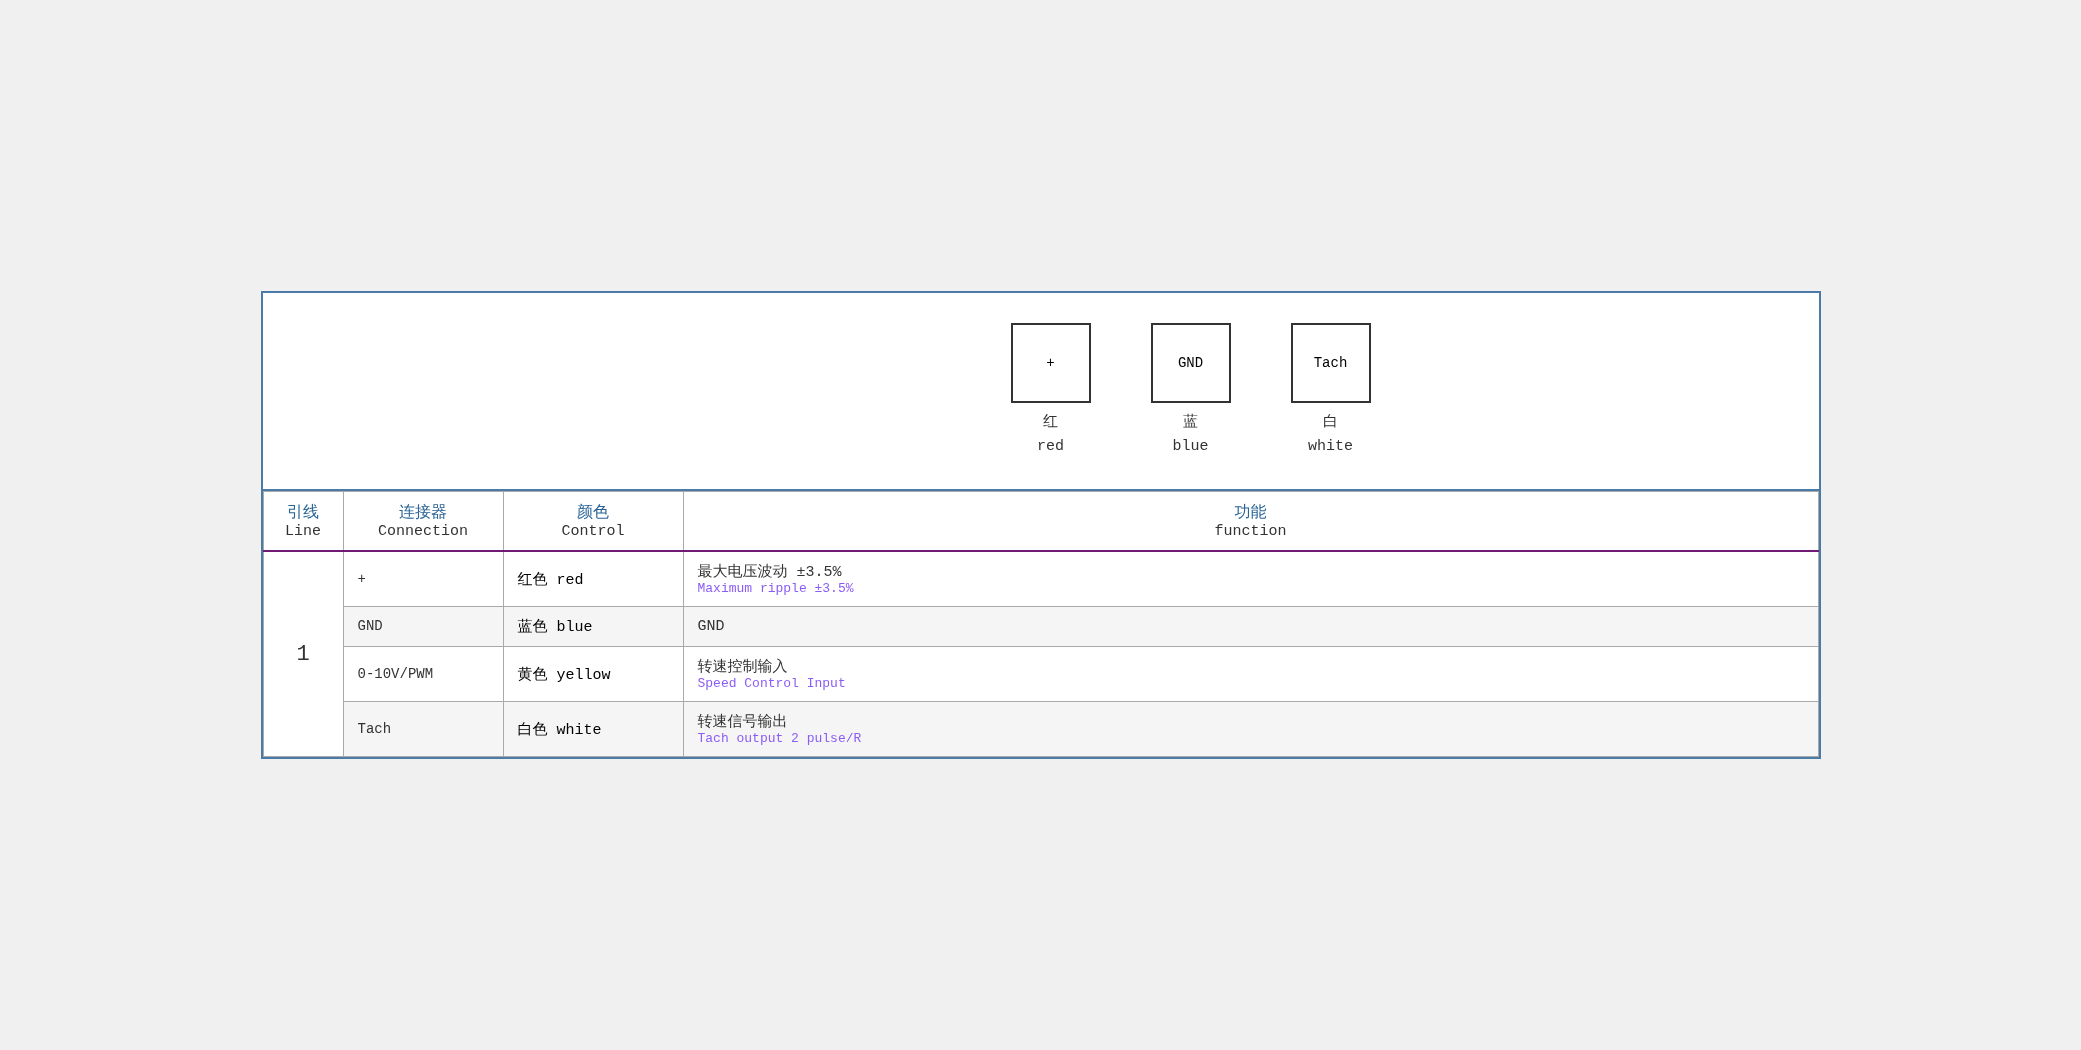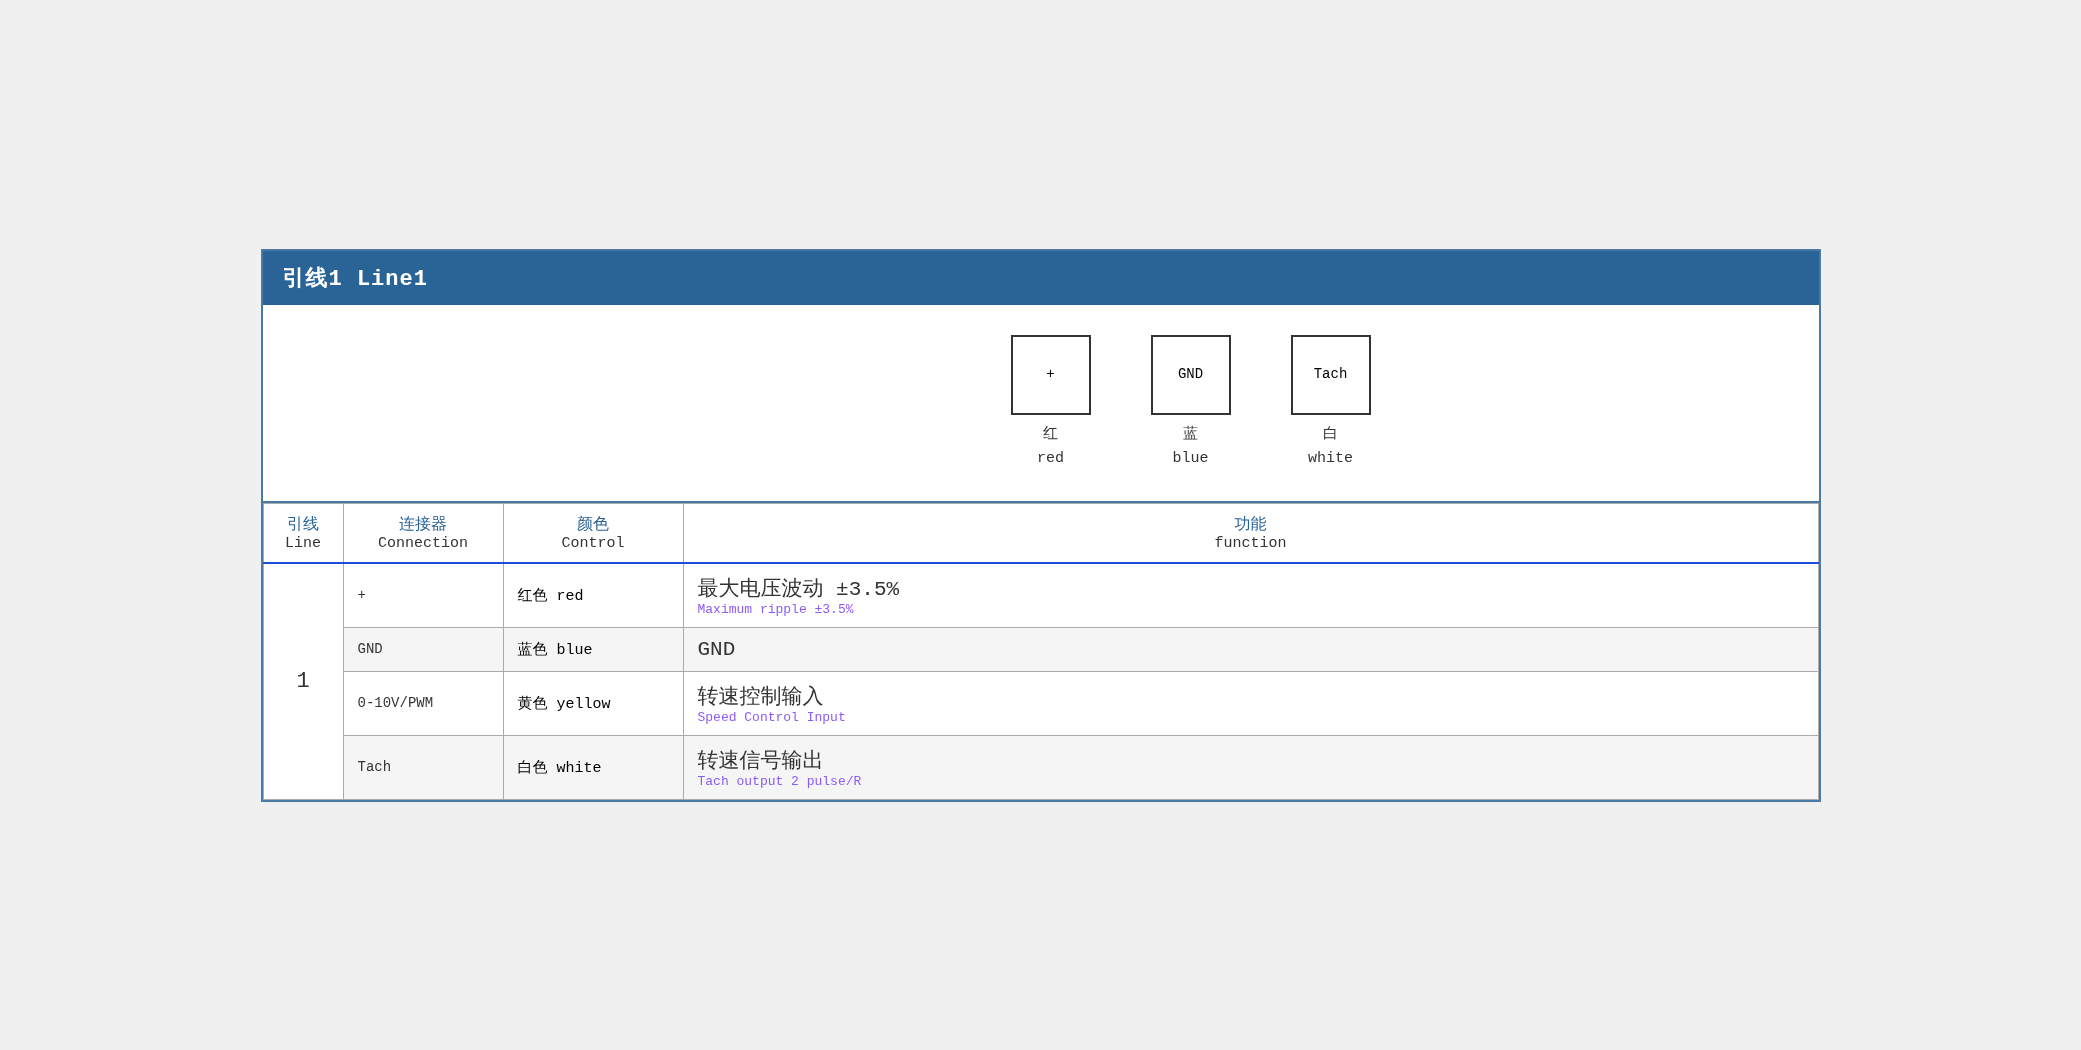--- a/index.html
+++ b/index.html
@@ -105,21 +105,21 @@
       width: 180px;
       margin-left: 8px;
     }
 
     .col-func {
     }
 
     .header-row th {
       background: #fff;
       font-weight: normal;
-      border-bottom: 2px solid #1d4ed8;
+      border-bottom: 2px solid #701a75;
     }
 
     .header-row .blue-text {
       color: #2a6496;
       font-size: 16px;
       display: block;
     }
 
     .header-row .black-text {
       color: #333;
@@ -137,21 +137,21 @@
 
     .line-number-cell {
       text-align: center;
       font-size: 22px;
       vertical-align: middle;
       position: relative;
     }
 
     .func-cn {
       display: block;
-      font-size: 21px;
+      font-size: 15px;
       color: #333;
     }
 
     .func-en {
       display: block;
       font-size: 13px;
       color: #8b5cf6;
     }
 
     .conn-label {
@@ -162,23 +162,20 @@
     .row-line-number {
       font-size: 22px;
       color: #333;
     }
   </style>
 </head>
 <body>
 
 <div class="main-container">
 
-  <div class="header">
-    <span>引线1 Line1</span>
-  </div>
 
   <div class="diagram-section">
     <div class="connector-diagram">
 
       <div class="connector-item">
         <div class="connector-box">+</div>
         <div class="connector-label">
           <span>红</span><br>
           <span>red</span>
         </div>

